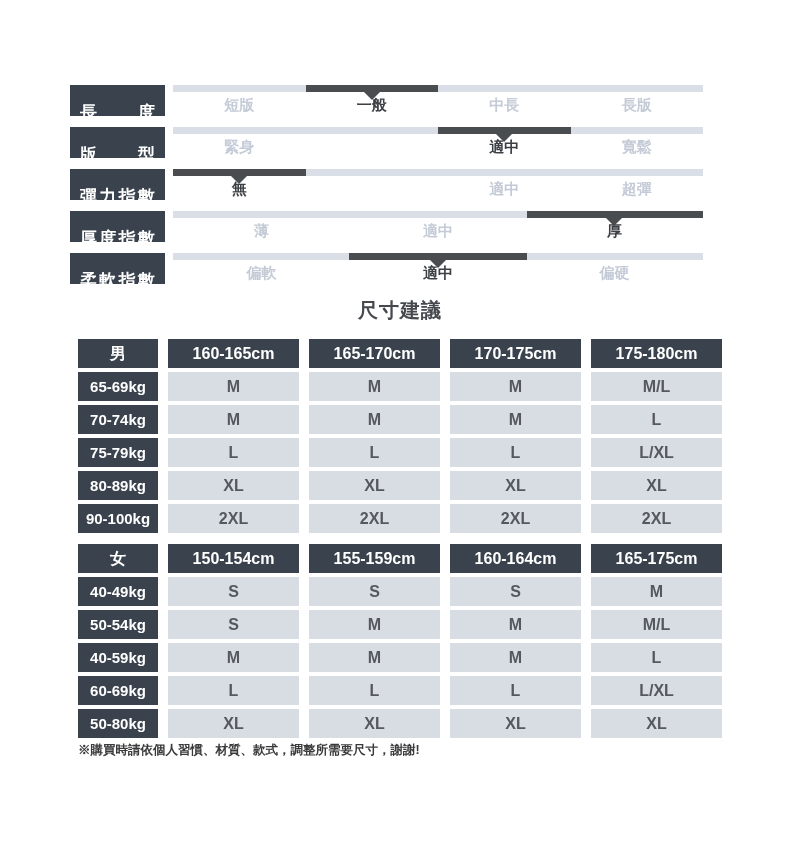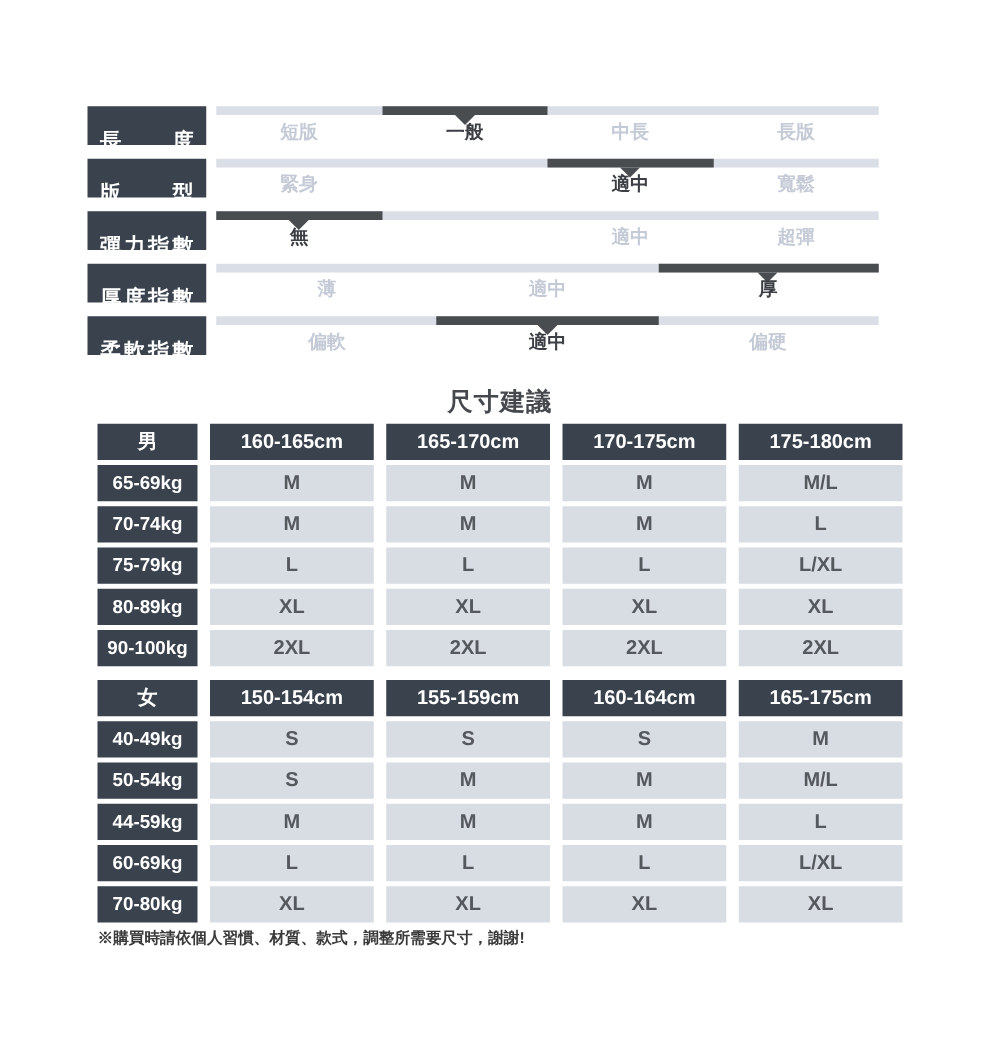--- a/index.html
+++ b/index.html
@@ -24,21 +24,21 @@
     border-top:8px solid var(--slider-dark);
   }
   .attr-opt {
     position:absolute; top:11px; transform:translateX(-50%);
     font-size:15px; font-weight:bold; color:var(--option-inactive-text); white-space:nowrap;
   }
   .attr-opt.active { color:var(--option-active-text); }
 
   
   .size-title {
-    position:absolute; left:78px; top:308px; width:644px; text-align:center;
+    position:absolute; left:78px; top:297px; width:644px; text-align:center;
     font-size:20px; font-weight:bold; color:#45484d; letter-spacing:1px;
   }
   .size-table {
     position:absolute; left:78px; width:644px;
     display:grid; grid-template-columns:80px 1fr 1fr 1fr 1fr; gap:4px 10px;
   }
   #men-table   { top:339px; }
   #women-table { top:544px; }
   .cell { height:29px; line-height:29px; text-align:center; font-weight:bold; font-size:16px; }
   .cell.head    { background:var(--navy); color:#ffffff; }
@@ -157,31 +157,31 @@
       <div class="cell rowhead">40-49kg</div>
       <div class="cell data">S</div>
       <div class="cell data">S</div>
       <div class="cell data">S</div>
       <div class="cell data">M</div>
       <div class="cell rowhead">50-54kg</div>
       <div class="cell data">S</div>
       <div class="cell data">M</div>
       <div class="cell data">M</div>
       <div class="cell data">M/L</div>
-      <div class="cell rowhead">44-59kg</div>
+      <div class="cell rowhead">40-59kg</div>
       <div class="cell data">M</div>
       <div class="cell data">M</div>
       <div class="cell data">M</div>
       <div class="cell data">L</div>
       <div class="cell rowhead">60-69kg</div>
       <div class="cell data">L</div>
       <div class="cell data">L</div>
       <div class="cell data">L</div>
       <div class="cell data">L/XL</div>
-      <div class="cell rowhead">70-80kg</div>
+      <div class="cell rowhead">50-80kg</div>
       <div class="cell data">XL</div>
       <div class="cell data">XL</div>
       <div class="cell data">XL</div>
       <div class="cell data">XL</div>
     </div>
 
   <div class="footnote">※購買時請依個人習慣、材質、款式，調整所需要尺寸，謝謝!</div>
 
 </div>
 

